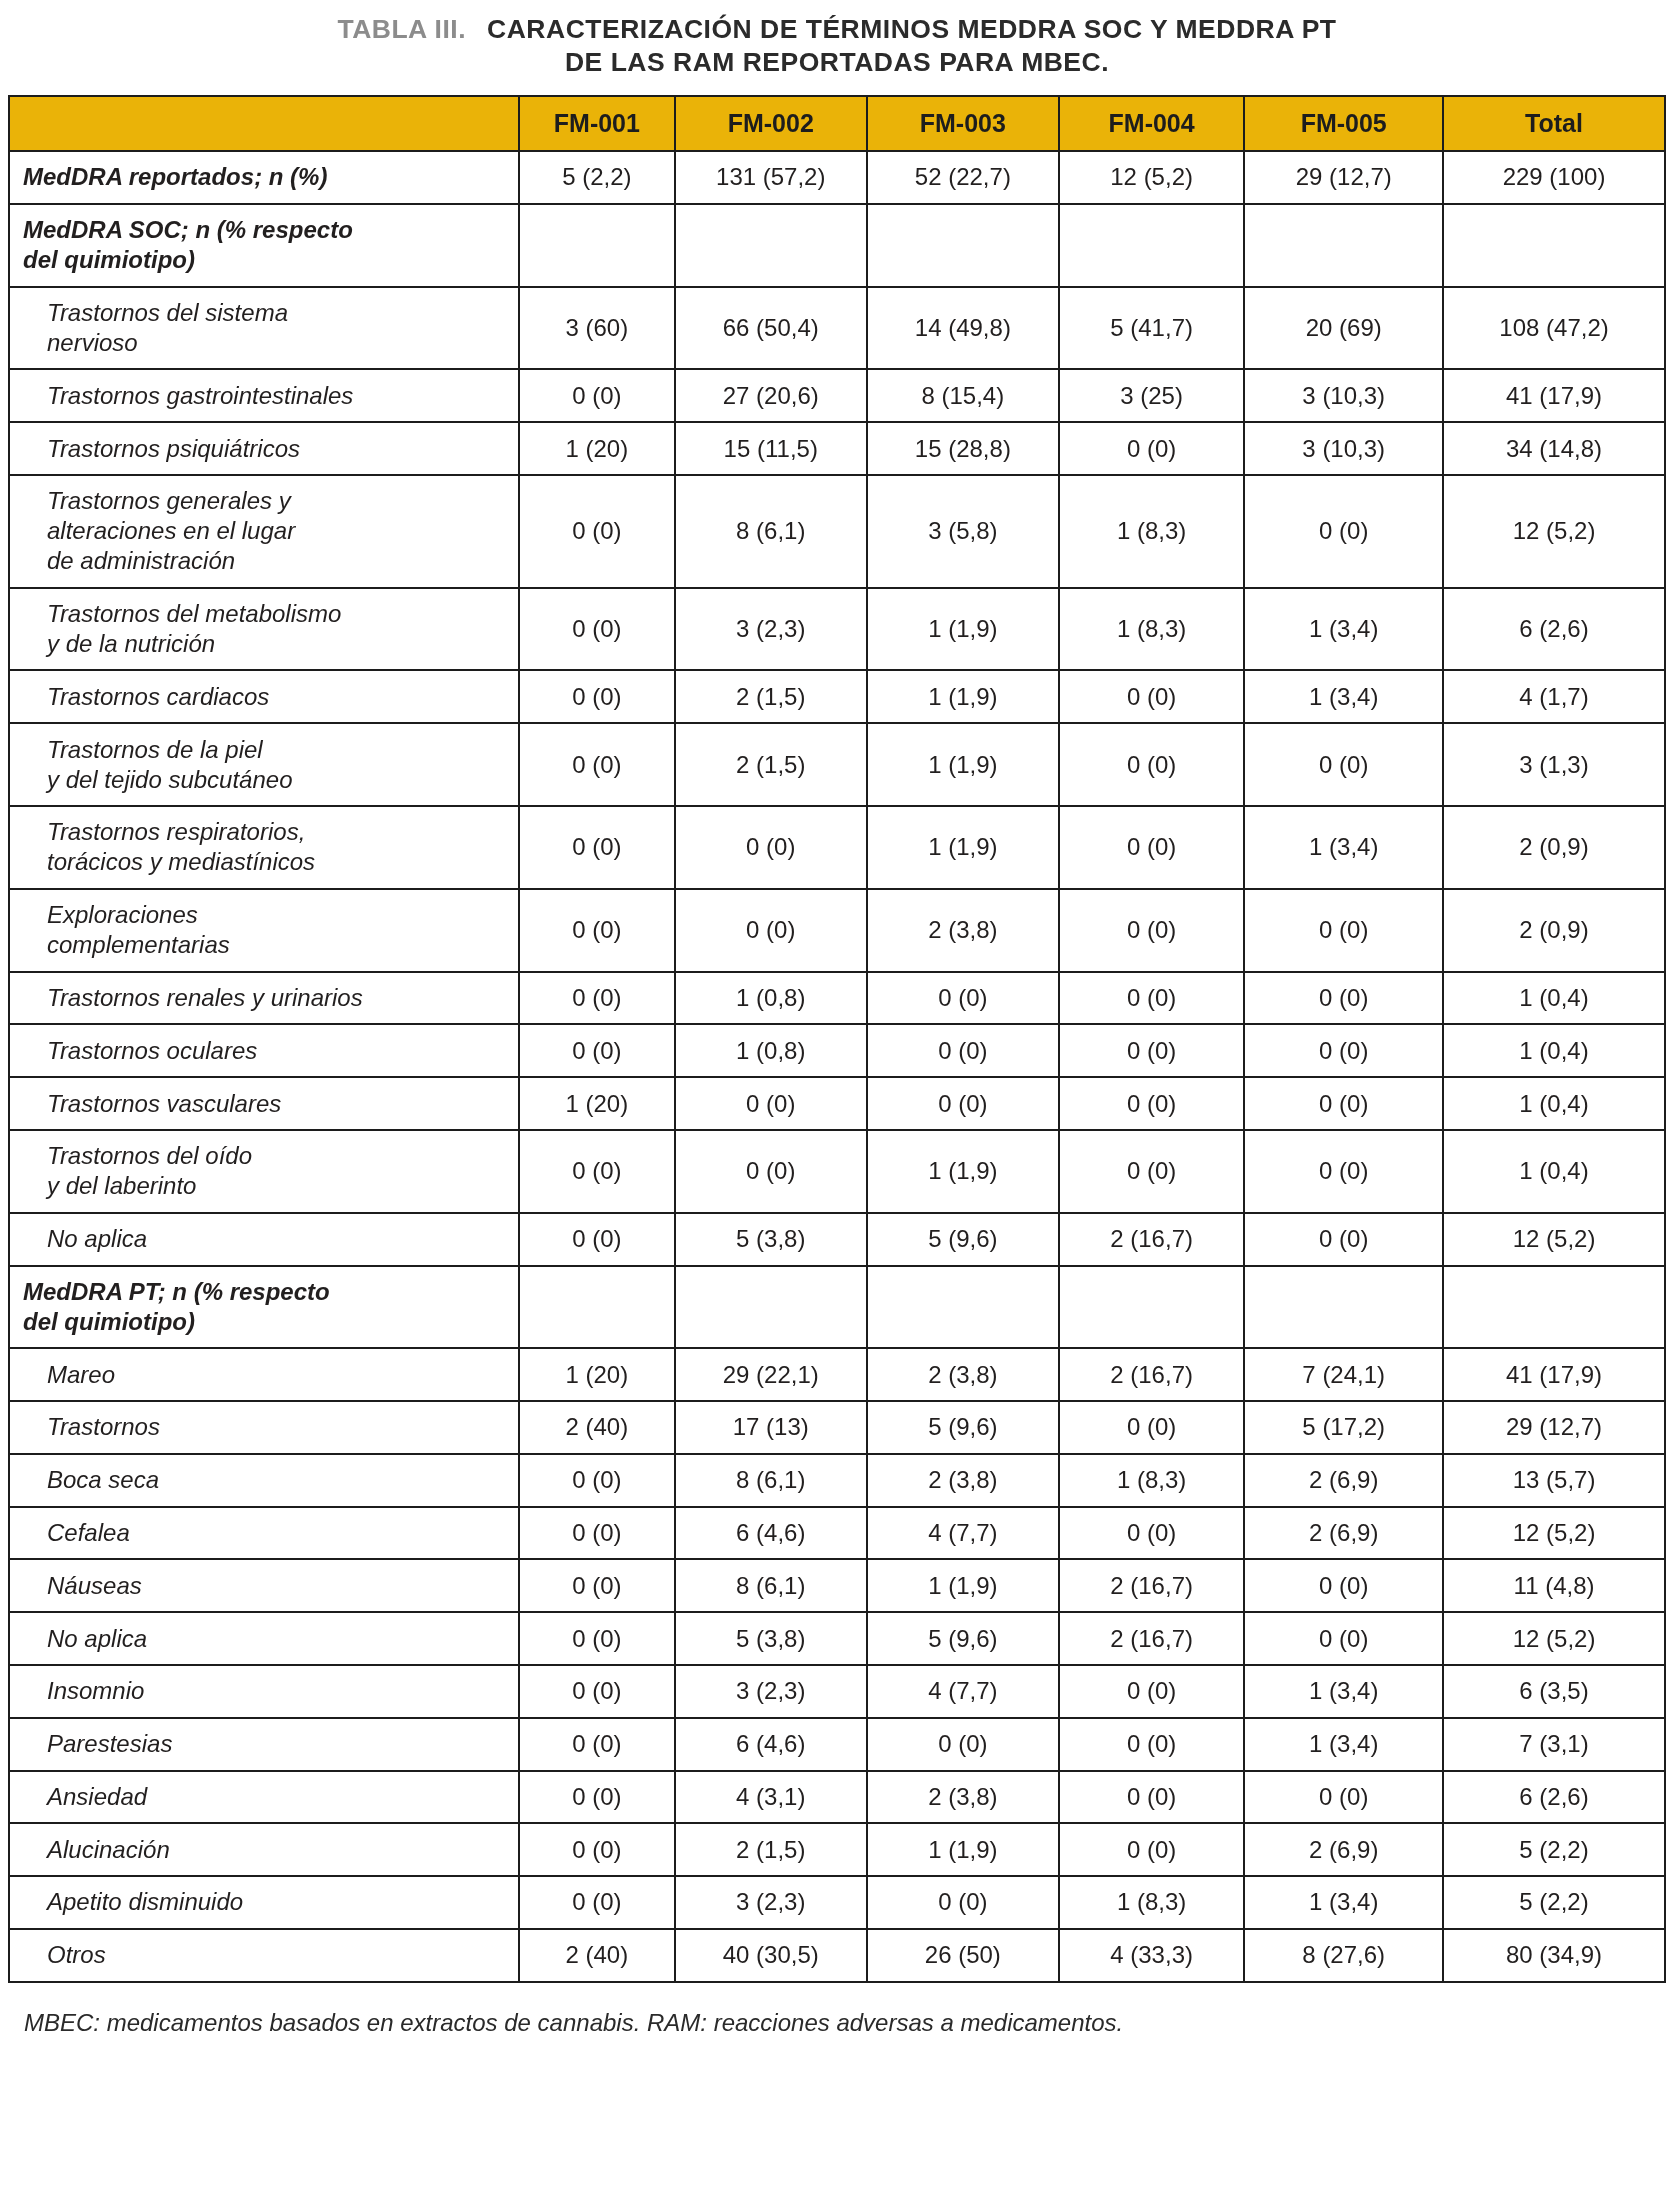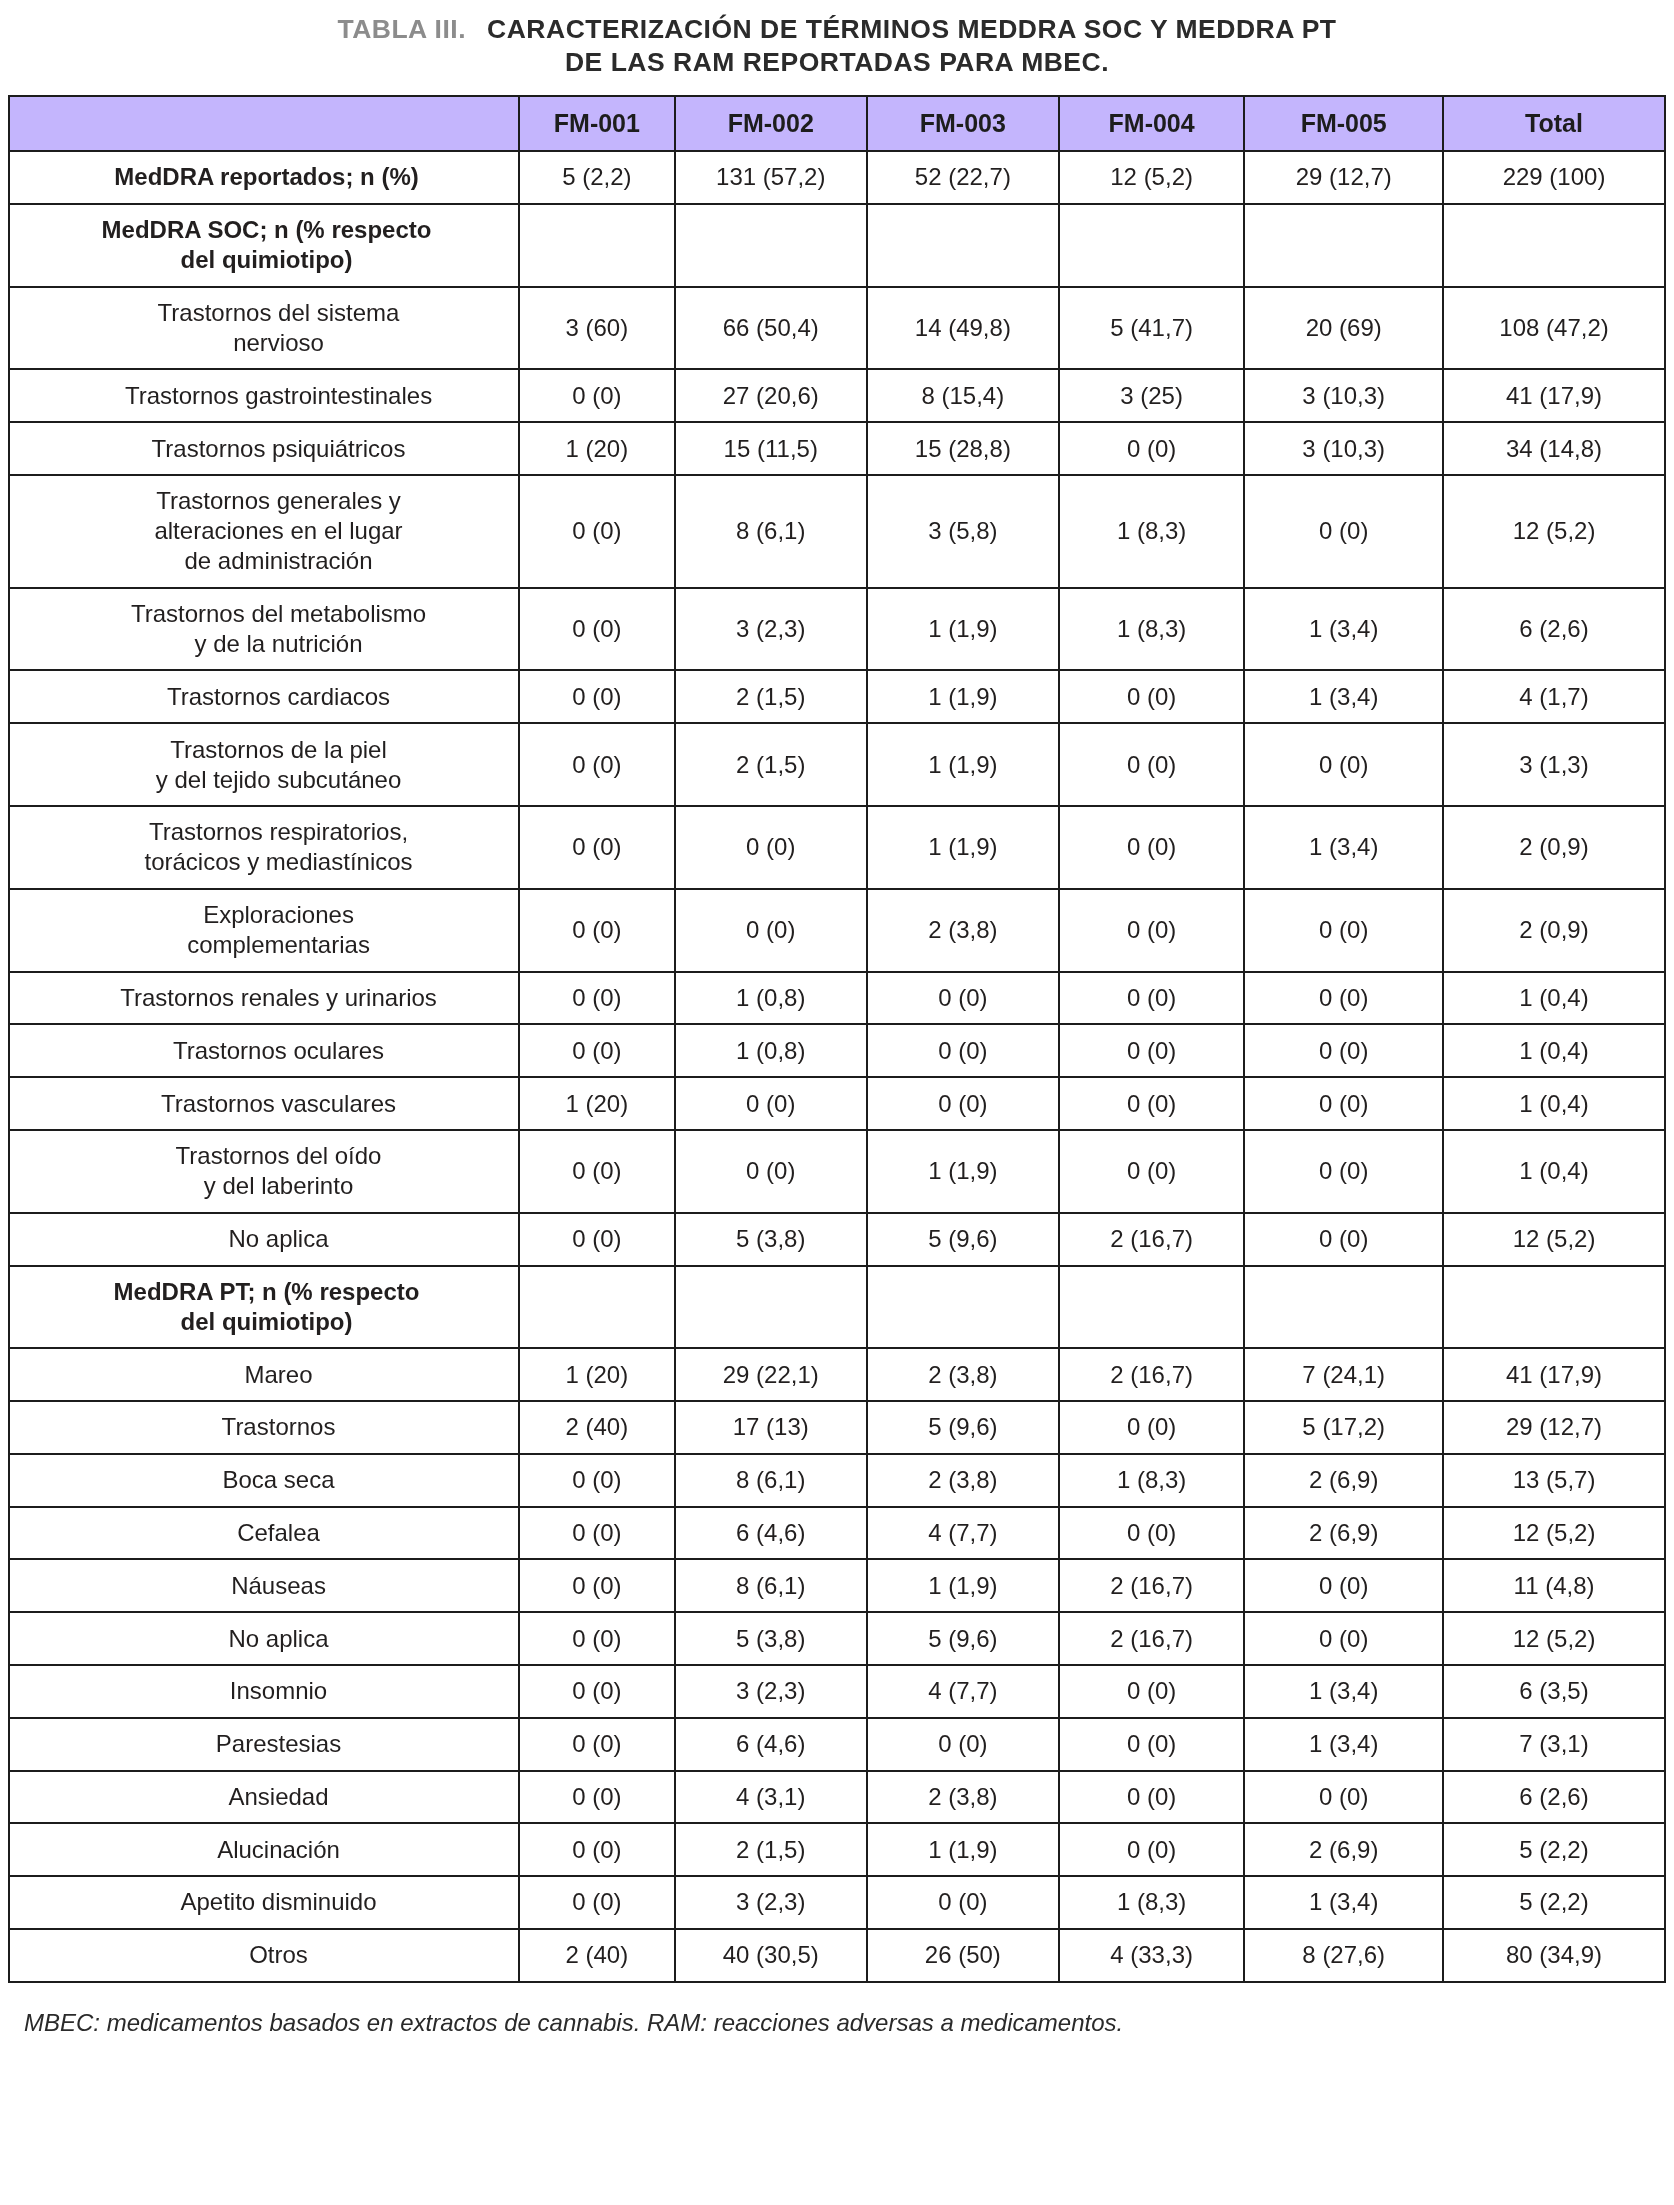--- a/index.html
+++ b/index.html
@@ -31,37 +31,38 @@
   table {
     width: 100%;
     border-collapse: collapse;
     table-layout: fixed;
     border: 2.4px solid #1c1c1c;
   }
   th, td {
     border: 2px solid #1c1c1c;
   }
   th {
-    background: #c4b5fd;
+    background: #eab308;
     font-size: 25px;
     font-weight: bold;
     padding: 12px 6.4px;
     color: #1d1d1d;
   }
   td {
     font-size: 24px;
     line-height: 30px;
     padding: 10.4px 8px;
     vertical-align: middle;
     color: #221f1f;
   }
   td.label {
-    text-align: center;
+    text-align: left;
     white-space: pre-line;
     padding-left: 13px;
+    font-style: italic;
   }
   td.label.item {
     padding-left: 37px;
   }
   td.label.bold, td.label.section {
     font-weight: bold;
   }
   td.val {
     text-align: center;
     white-space: nowrap;

